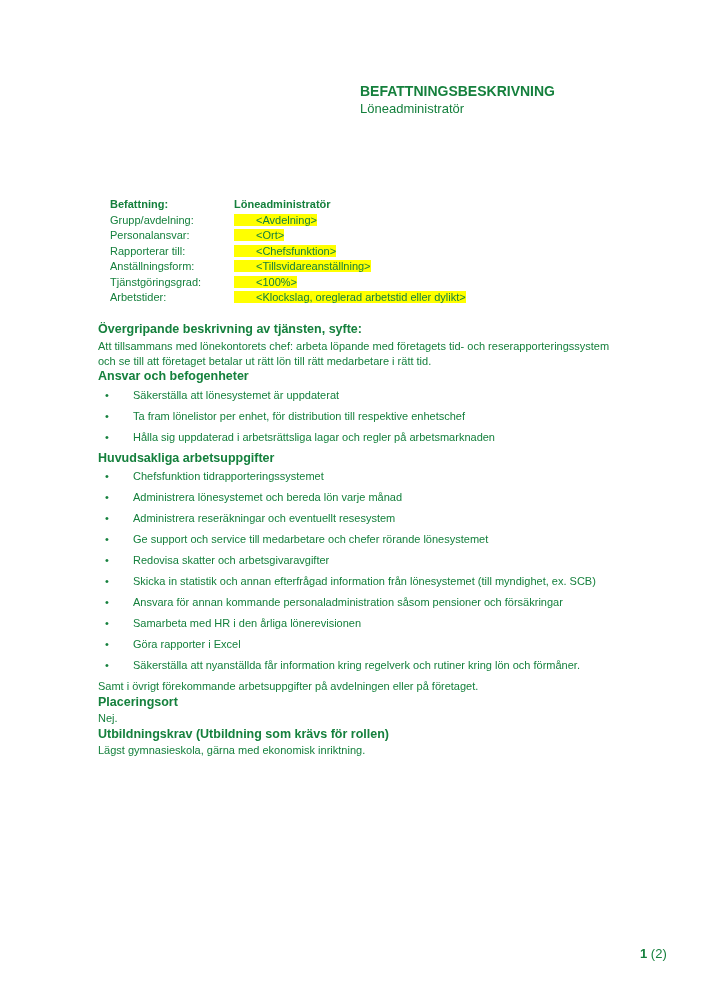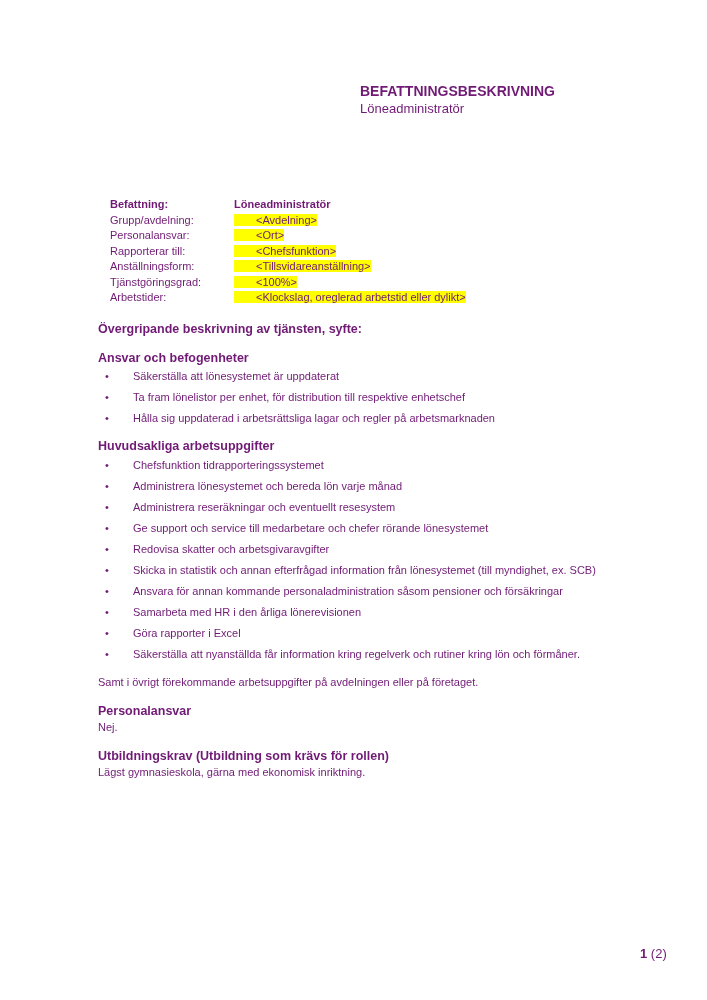--- a/index.html
+++ b/index.html
@@ -22,35 +22,35 @@
     font-size: 11px; line-height: 15.5px;
   }
   .info-label, .info-value { white-space: nowrap; }
   .b { font-weight: bold; }
   .hl { background: var(--hl, #ffff00); padding-left: 22px; }
 
   .content {
     position: absolute; left: 98px; top: 322px; width: 527px;
     font-size: 11px; line-height: 15.4px;
   }
-  .section { margin-top: 13px; }
+  .section { margin-top: 0; }
   .section:first-child { margin-top: 0; }
   .section-heading { font-size: 12.5px; font-weight: bold; line-height: 15.5px; margin: 0 0 1px 0; }
   .section-para { margin: 0; }
   ul.bullets { list-style: none; margin: 3px 0 0 0; padding: 0; }
   ul.bullets li { position: relative; padding-left: 35px; margin-bottom: 5.6px; }
   ul.bullets li::before { content: "\2022"; position: absolute; left: 7px; top: 0; }
 
   .footer { position: absolute; left: 640px; top: 946px; font-size: 13px; white-space: nowrap; }
   .pnum { font-weight: bold; }
 </style>
 </head>
 <body>
 
-<div class="page" style="background: rgb(255, 255, 255); color: #701a75;">
+<div class="page" style="background: rgb(255, 255, 255); color: #15803d;">
 
   <div class="doc-header">
     <div class="doc-title">BEFATTNINGSBESKRIVNING</div>
     <div class="doc-subtitle">Löneadministratör</div>
   </div>
 
   <div class="info-table">
       <div class="info-label b">Befattning:</div>
       <div class="info-value"><span class=" b">Löneadministratör</span></div>
       <div class="info-label">Grupp/avdelning:</div>
@@ -63,20 +63,21 @@
       <div class="info-value"><span class="hl">&lt;Tillsvidareanställning&gt;</span></div>
       <div class="info-label">Tjänstgöringsgrad:</div>
       <div class="info-value"><span class="hl">&lt;100%&gt;</span></div>
       <div class="info-label">Arbetstider:</div>
       <div class="info-value"><span class="hl">&lt;Klockslag, oreglerad arbetstid eller dylikt&gt;</span></div>
     </div>
 
   <div class="content">
       <div class="section">
         <div class="section-heading">Övergripande beskrivning av tjänsten, syfte:</div>
+        <p class="section-para">Att tillsammans med lönekontorets chef: arbeta löpande med företagets tid- och reserapporteringssystem och se till att företaget betalar ut rätt lön till rätt medarbetare i rätt tid.</p>
       </div>
       <div class="section">
         <div class="section-heading">Ansvar och befogenheter</div>
         <ul class="bullets">
           <li>Säkerställa att lönesystemet är uppdaterat</li>
           <li>Ta fram lönelistor per enhet, för distribution till respektive enhetschef</li>
           <li>Hålla sig uppdaterad i arbetsrättsliga lagar och regler på arbetsmarknaden</li>
         </ul>
       </div>
       <div class="section">
@@ -91,21 +92,21 @@
           <li>Ansvara för annan kommande personaladministration såsom pensioner och försäkringar</li>
           <li>Samarbeta med HR i den årliga lönerevisionen</li>
           <li>Göra rapporter i Excel</li>
           <li>Säkerställa att nyanställda får information kring regelverk och rutiner kring lön och förmåner.</li>
         </ul>
       </div>
       <div class="section">
         <p class="section-para">Samt i övrigt förekommande arbetsuppgifter på avdelningen eller på företaget.</p>
       </div>
       <div class="section">
-        <div class="section-heading">Personalansvar</div>
+        <div class="section-heading">Placeringsort</div>
         <p class="section-para">Nej.</p>
       </div>
       <div class="section">
         <div class="section-heading">Utbildningskrav (Utbildning som krävs för rollen)</div>
         <p class="section-para">Lägst gymnasieskola, gärna med ekonomisk inriktning.</p>
       </div>
     </div>
 
   <div class="footer">
     <span class="pnum">1</span>

